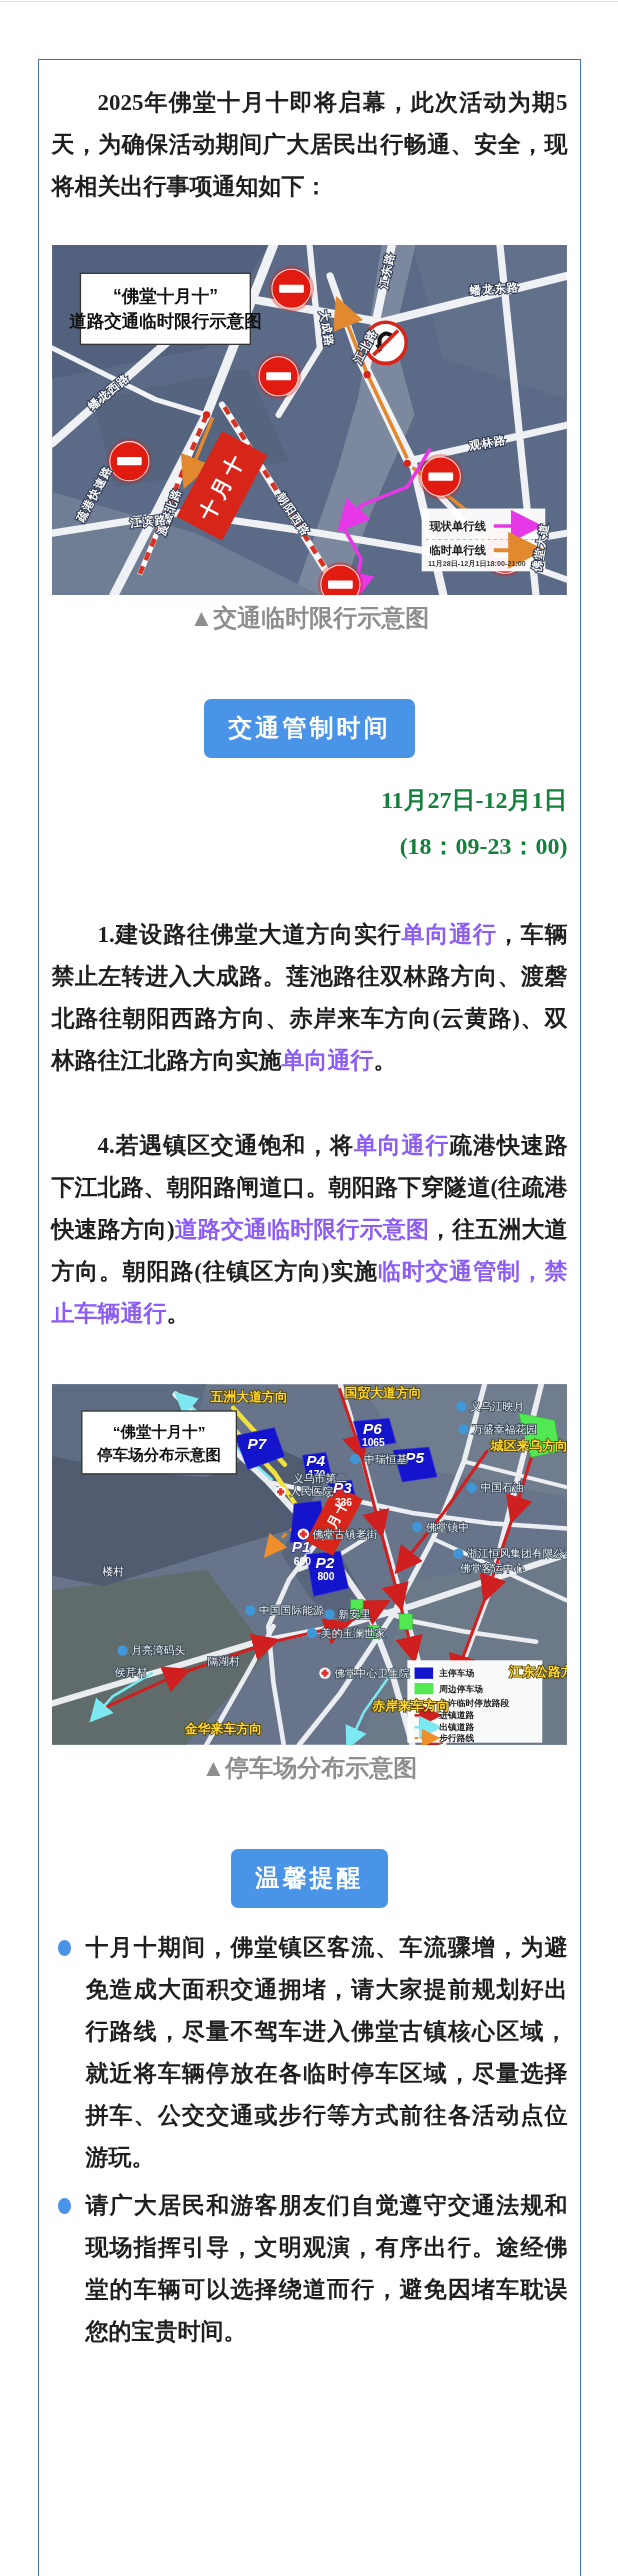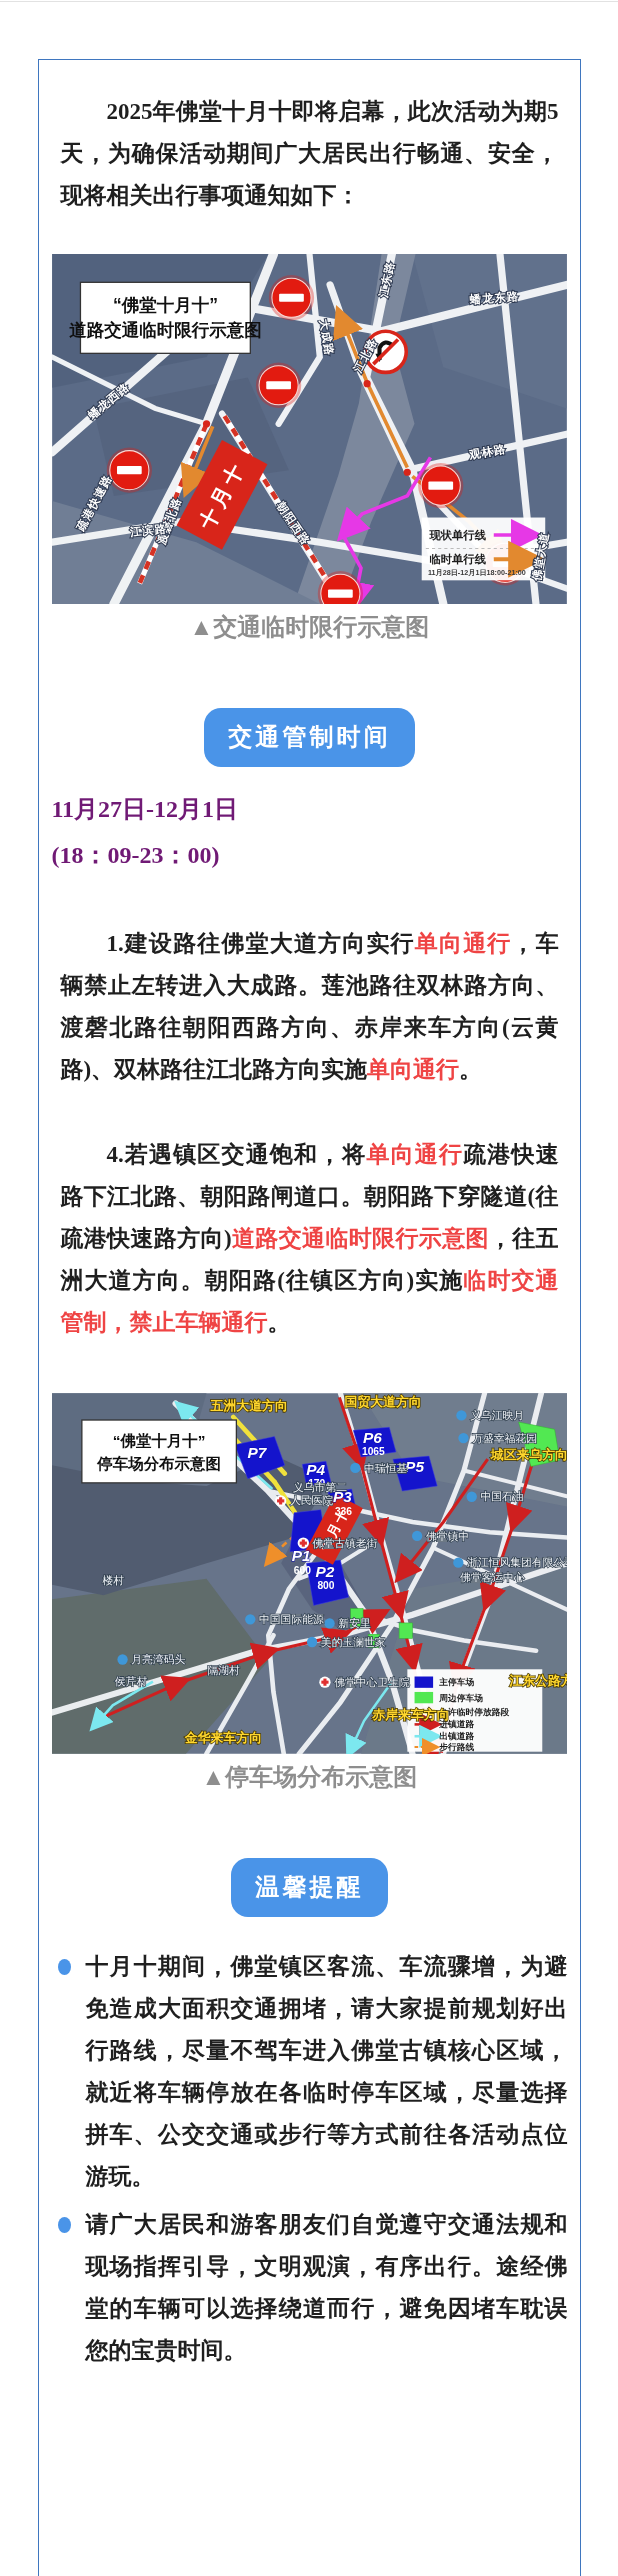--- a/index.html
+++ b/index.html
@@ -3,35 +3,35 @@
 <meta charset="utf-8">
 <style>
   html,body{margin:0;padding:0;background:#fff;}
   .page{position:relative;width:618px;height:2707px;background:#fff;overflow:hidden;
         font-family:"Liberation Serif",serif;}
   .topline{position:absolute;top:1px;left:0;width:100%;height:0.5px;background:#e2e2e2;}
   .frame{position:absolute;left:38px;top:59px;width:543px;height:2580px;
          border:1.5px solid #3f76bf;background:#fff;box-sizing:border-box;
          padding:21.6px 12.4px 0 12.4px;overflow:hidden;}
   .body-text{font-size:23px;line-height:42px;color:#1f1f1f;font-weight:700;
-             text-align:justify;text-indent:2em;margin:9px;}
-  .red{color:#ef4444;}
+             text-align:justify;text-indent:2em;margin:0;}
+  .red{color:#8b5cf6;}
   .map-wrap{width:515px;margin:0 auto;}
   .map-wrap svg{display:block;}
   .caption{text-align:center;color:#8e8e8e;font-size:24px;font-weight:700;margin-top:7.2px;}
   .pill{display:block;margin:0 auto;background:#4a94e8;color:#fff;border:none;cursor:pointer;
         font-family:"Liberation Sans",sans-serif;font-weight:700;font-size:24px;
-        border-radius:17px;padding:13.4px 24px;letter-spacing:3.1px;}
+        border-radius:7px;padding:13.4px 24px;letter-spacing:3.1px;}
   .pill-wrap{margin-top:65px;}
-  .dates{margin-top:23px;text-align:left;color:#701a75;font-weight:700;font-size:24px;}
+  .dates{margin-top:23px;text-align:right;color:#15803d;font-weight:700;font-size:24px;}
   .dates div{margin:8.2px 0;line-height:38px;}
   .para1{margin-top:49px;}
   .para2{margin-top:43px;}
   .map2-wrap{margin-top:49px;}
-  ul.notice{list-style:none;margin:29px 0 0 0;padding:0;}
+  ul.notice{list-style:none;margin:19px 0 0 0;padding:0;}
   ul.notice li{position:relative;padding-left:34px;margin-bottom:6.2px;
                font-size:23px;line-height:42px;font-weight:700;color:#1f1f1f;text-align:justify;}
   ul.notice li::before{content:"";position:absolute;left:6.2px;top:13.4px;width:13px;height:16px;
                border-radius:50%;background:#4a94e8;}
   
   .roadlbl{font:700 22px "Liberation Sans",sans-serif;fill:#fff;stroke:#2e3950;stroke-width:4px;
            paint-order:stroke;letter-spacing:2px;}
   .dirlbl{font:700 25px "Liberation Sans",sans-serif;fill:#ffd72e;stroke:#4a3a00;stroke-width:3px;paint-order:stroke;}
   .plbl{font:italic 700 30px "Liberation Sans",sans-serif;fill:#fff;stroke:#0a0ab0;stroke-width:2px;paint-order:stroke;}
   .pcount{font:700 20px "Liberation Sans",sans-serif;fill:#fff;}

